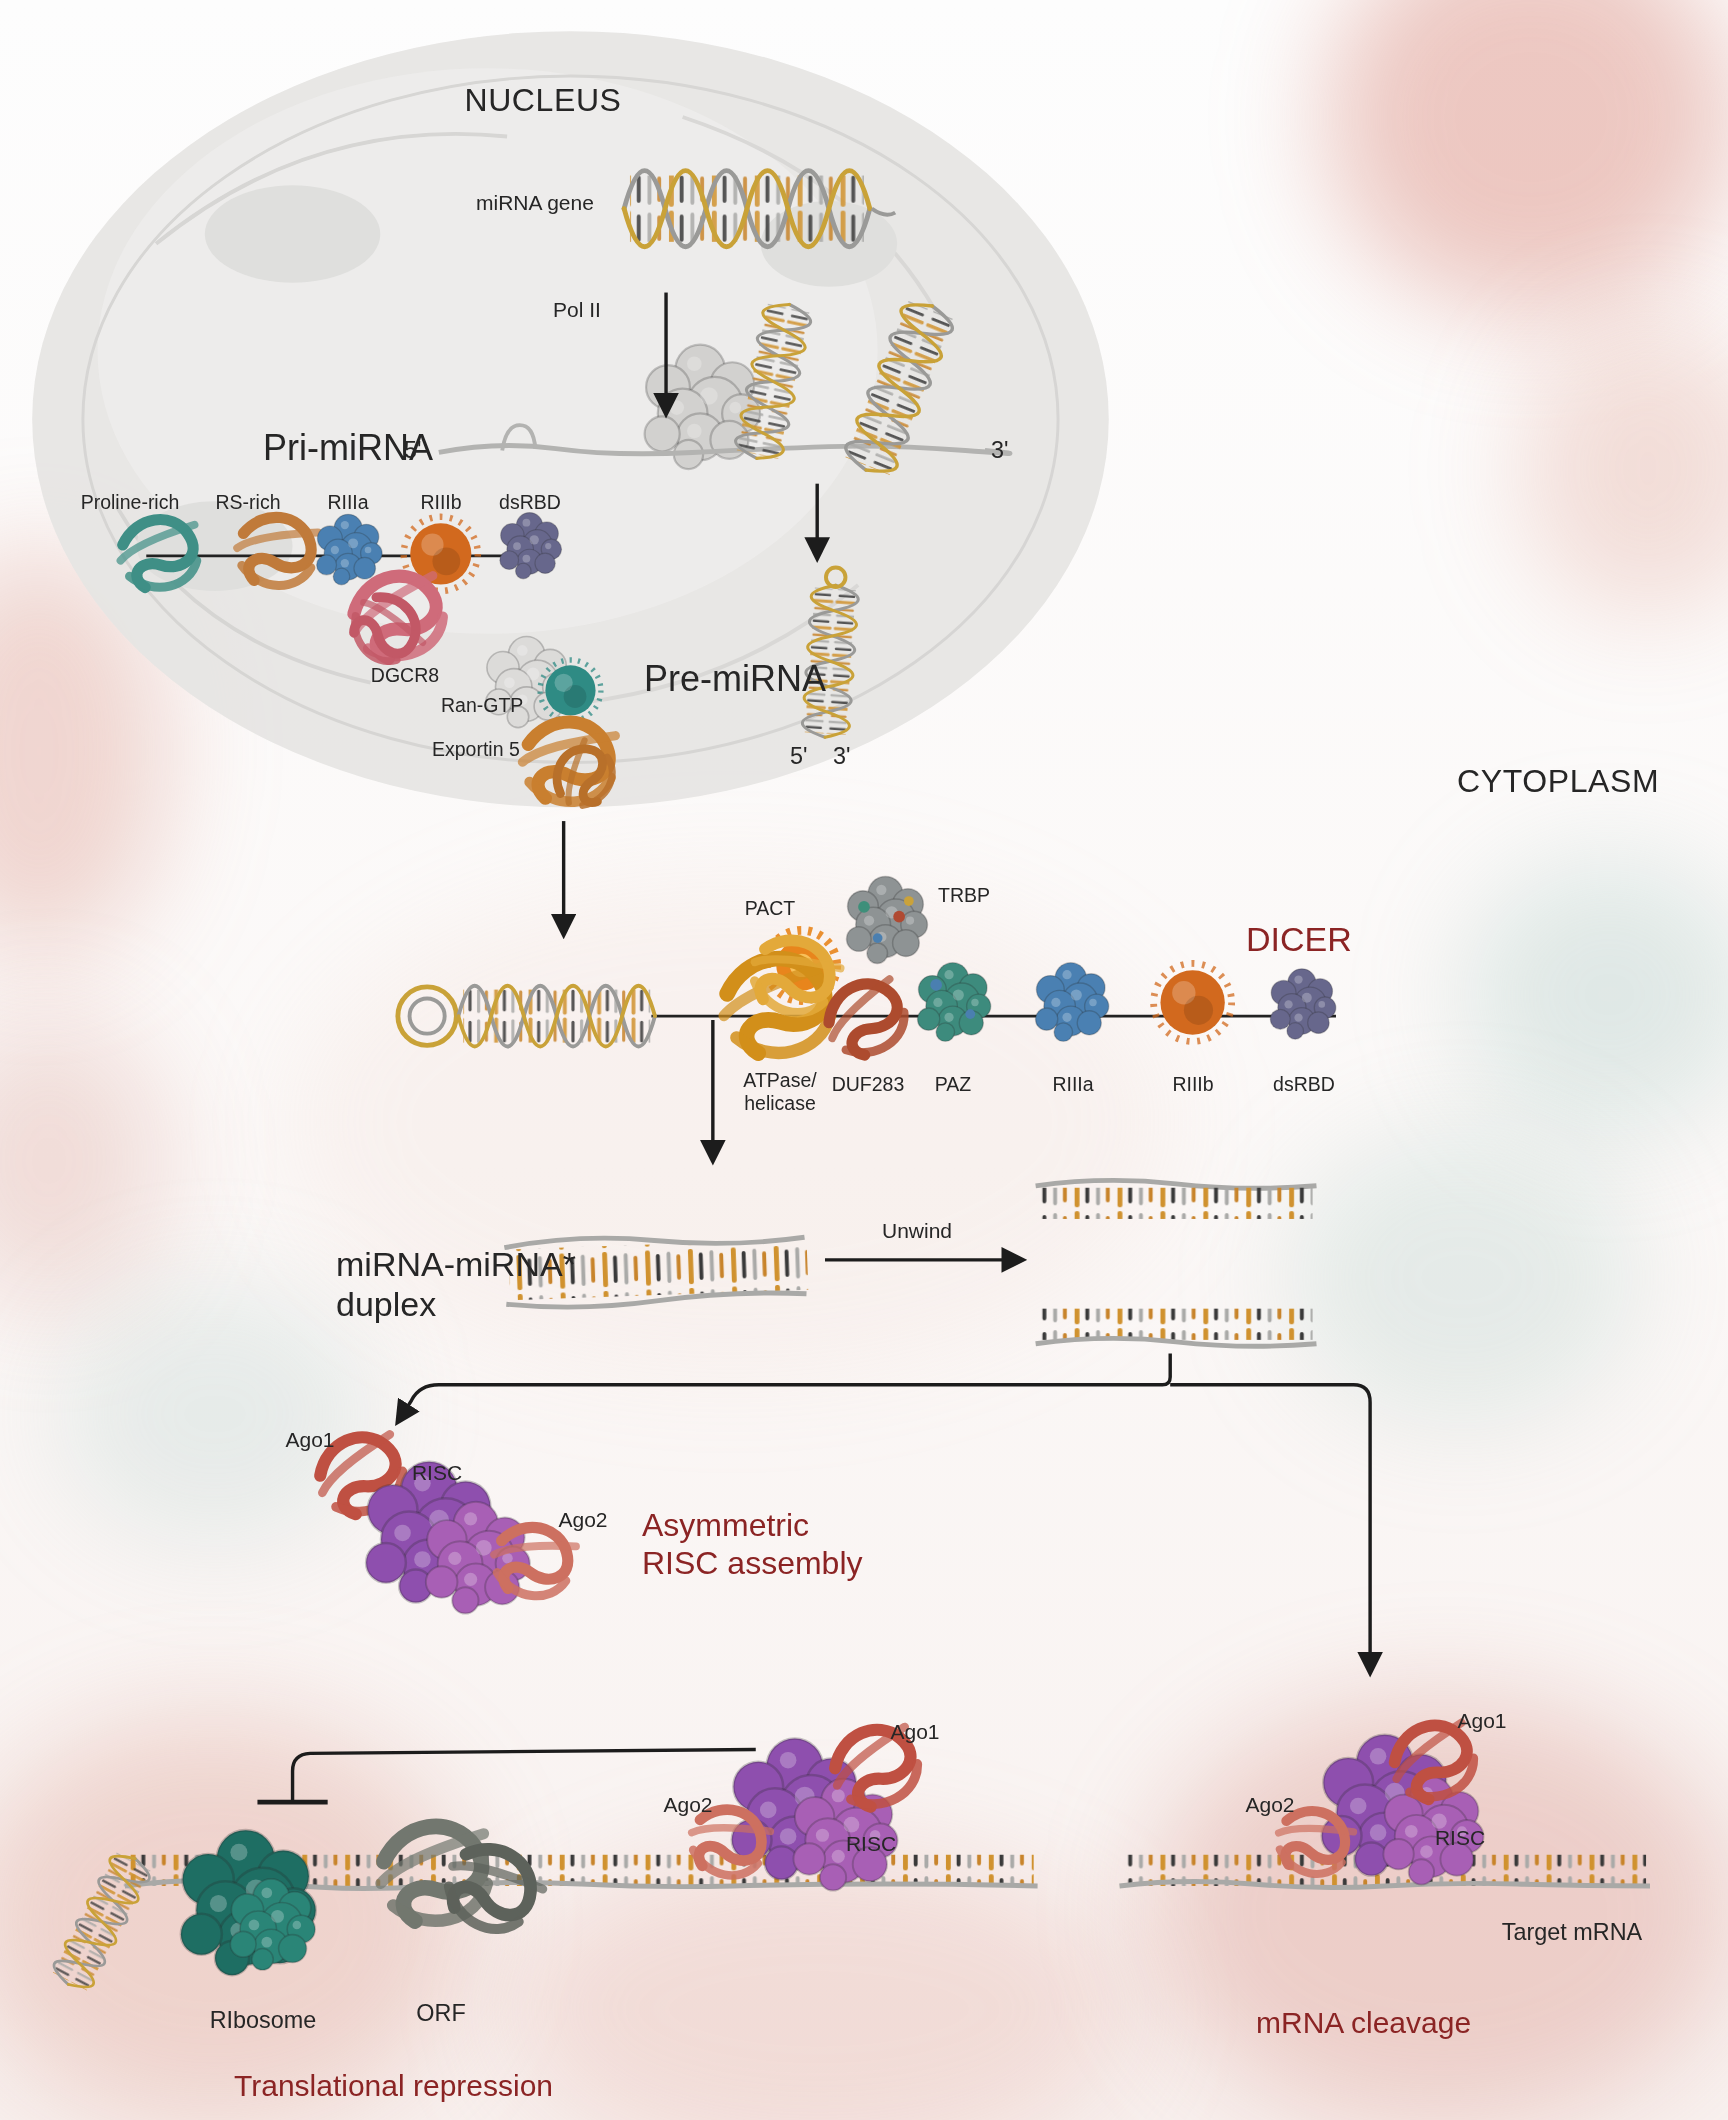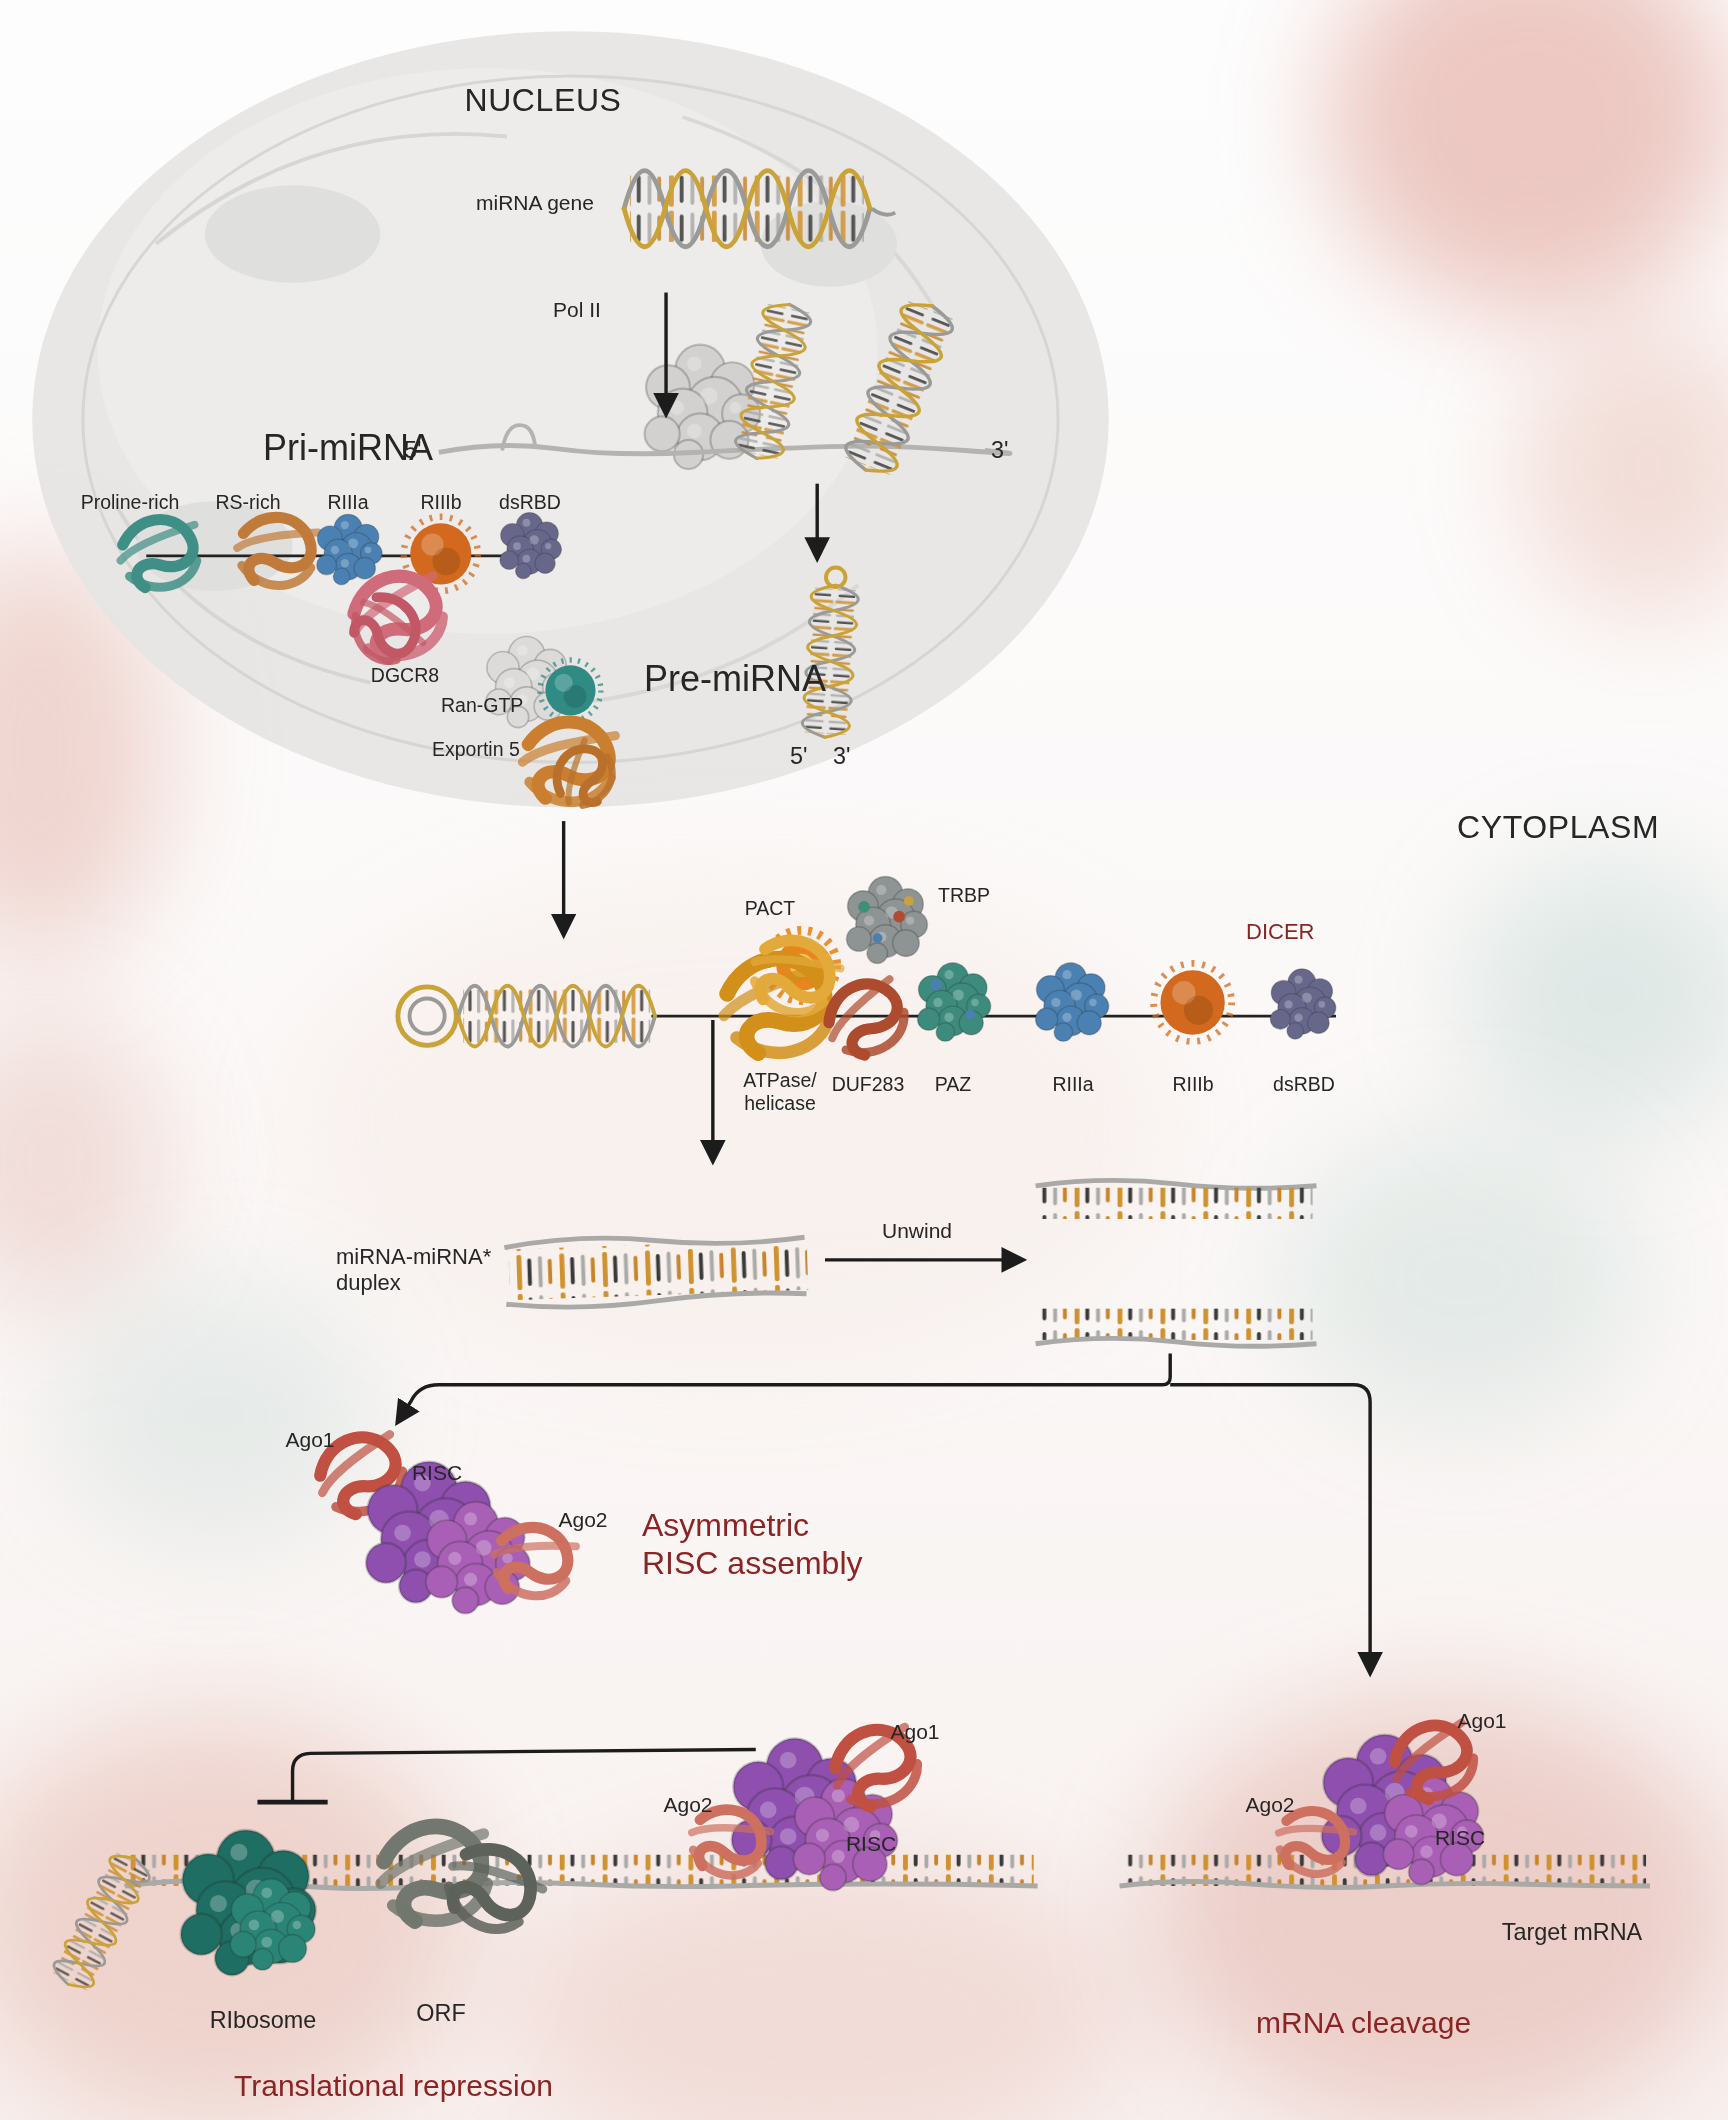--- a/index.html
+++ b/index.html
@@ -3,21 +3,21 @@
 <meta charset="utf-8">
 <style>
   *{margin:0;padding:0;box-sizing:border-box}
   body{background:#efece9;font-family:"Liberation Sans",sans-serif}
   #canvas{position:relative;width:1728px;height:2120px;overflow:hidden;
           background:linear-gradient(180deg,#fdfdfd 0%,#fbf8f7 55%,#f8f1ef 100%)}
   .blob{position:absolute;border-radius:50%;filter:blur(54px)}
   svg.layer{position:absolute;left:0;top:0}
   .lbl{position:absolute;font-weight:400;color:#262626;white-space:nowrap;line-height:1.18}
   .cx{transform:translateX(-50%)}
-  .s20{font-size:19.5px}.s24{font-size:23.4px}.s26{font-size:21px}.s27{font-size:22px}
+  .s20{font-size:19.5px}.s24{font-size:23.4px}.s26{font-size:21px}.s27{font-size:34px}
   .s28{font-size:36px}.s29{font-size:32px}.s31{font-size:30px}
   .s33{font-size:32px;letter-spacing:0.6px}
   .accent{color:#8b2424}
   .pre{white-space:pre-line}
   .ctr{text-align:center}
 </style>
 </head>
 <body>
 
 <div id="canvas">
@@ -225,21 +225,21 @@
   <div class="lbl s20 cx" style="left:530px;top:491px">dsRBD</div>
   <div class="lbl s20 cx" style="left:405px;top:664px">DGCR8</div>
 
   <div class="lbl s20" style="left:441px;top:694px">Ran-GTP</div>
   <div class="lbl s20" style="left:432px;top:738px">Exportin 5</div>
 
   <div class="lbl s28" style="left:644px;top:658px">Pre-miRNA</div>
   <div class="lbl s24" style="left:790px;top:743px">5'</div>
   <div class="lbl s24" style="left:833px;top:743px">3'</div>
 
-  <div class="lbl s33" style="left:1457px;top:809px">CYTOPLASM</div>
+  <div class="lbl s33" style="left:1457px;top:763px">CYTOPLASM</div>
 
   <div class="lbl s20 cx" style="left:770px;top:897px">PACT</div>
   <div class="lbl s20 cx" style="left:964px;top:884px">TRBP</div>
   <div class="lbl s27 accent" style="left:1246px;top:919px">DICER</div>
 
   <div class="lbl s20 cx pre ctr" style="left:780px;top:1069px">ATPase/
 helicase</div>
   <div class="lbl s20 cx" style="left:868px;top:1073px">DUF283</div>
   <div class="lbl s20 cx" style="left:953px;top:1073px">PAZ</div>
   <div class="lbl s20 cx" style="left:1073px;top:1073px">RIIIa</div>

